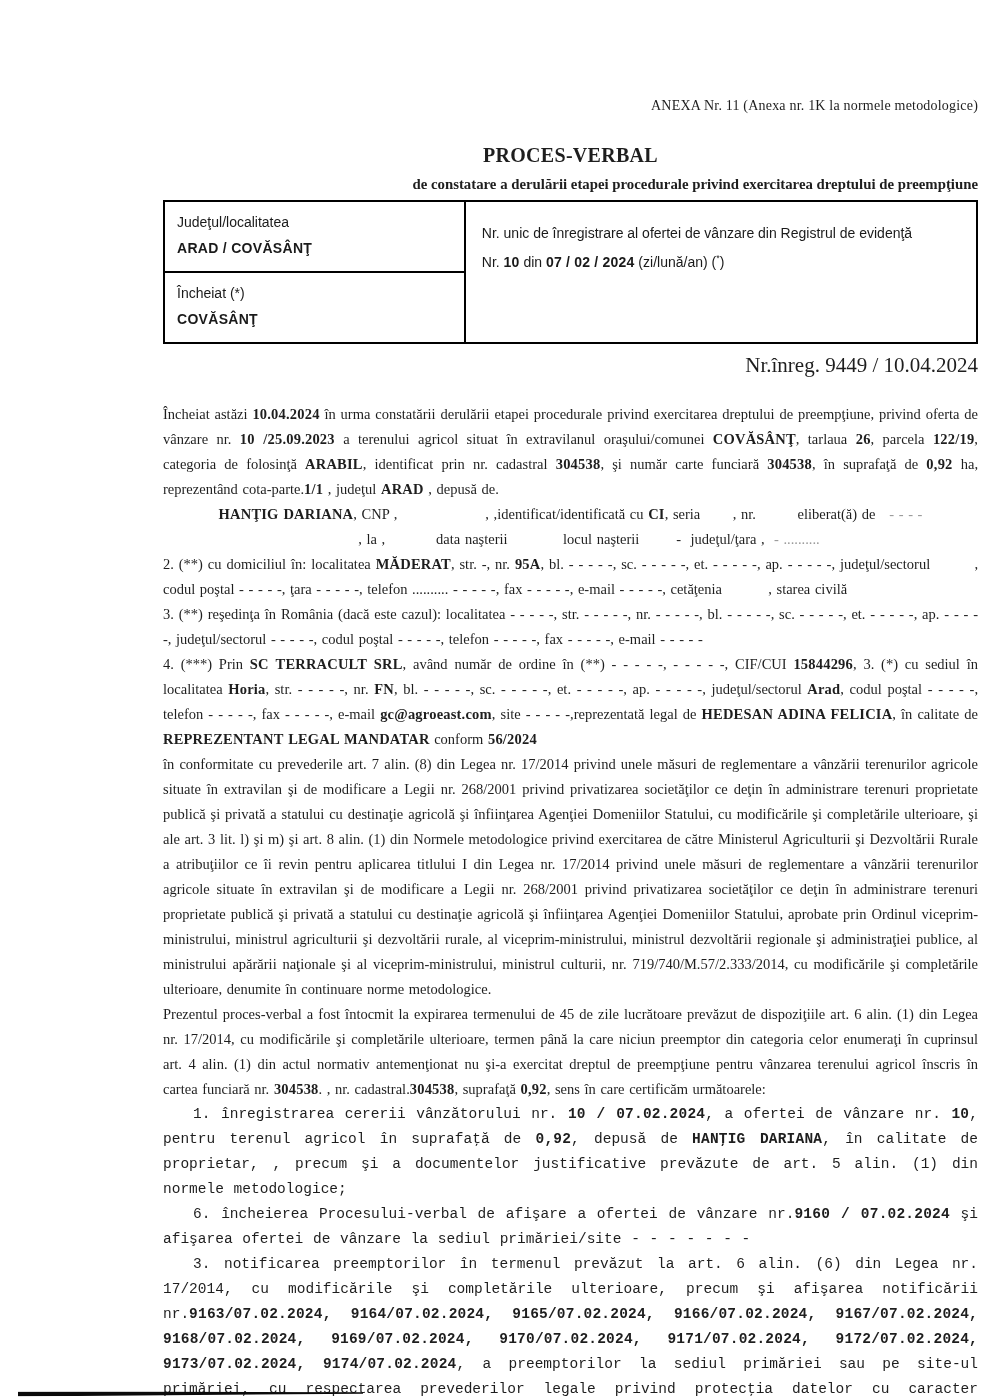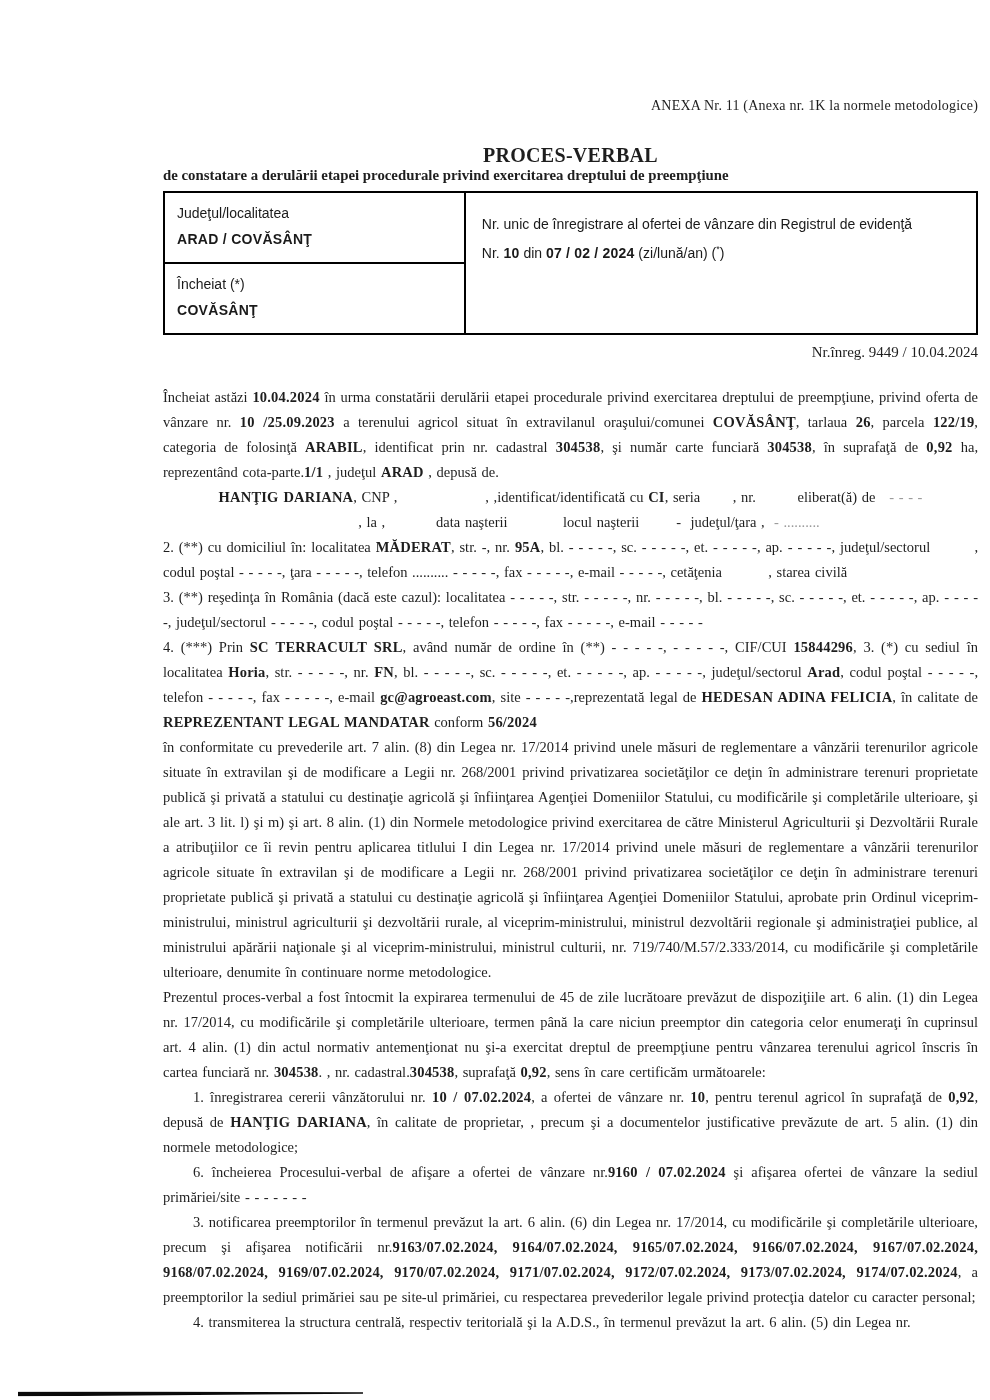--- a/index.html
+++ b/index.html
@@ -3,35 +3,35 @@
 <meta charset="utf-8">
 <style>
   html, body { margin:0; padding:0; }
   body {
     width:990px; height:1400px; background:#ffffff; position:relative;
     font-family:"Liberation Serif", serif; color:#1e1e1e; overflow:hidden;
   }
   .doc { position:absolute; left:163px; top:98px; width:815px; }
   .anexa { text-align:right; font-size:14px; letter-spacing:0.2px; }
   .title { text-align:center; font-weight:bold; font-size:20px; margin-top:30px; letter-spacing:0.3px; }
-  .subtitle { text-align:left; font-weight:bold; font-size:14.8px; }
+  .subtitle { text-align:right; font-weight:bold; font-size:14.8px; margin-top:9px; }
   table.reg {
     width:100%; border-collapse:collapse; margin-top:7px;
     font-family:"Liberation Sans", sans-serif; font-size:14px; color:#1a1a1a;border-radius:26px;
   }
   table.reg td { border:2px solid #000; vertical-align:top; }
   td.c1 { width:37%; padding:7px 12px 10px 12px; line-height:26px; }
   td.c2 { width:63%; padding:18px 30px 10px 16px; line-height:27px; }
   .cellv { font-weight:bold; letter-spacing:0.3px; }
   .c2 .nrline { margin-top:2px; }
-  .regline { text-align:right; font-size:15px; margin-top:9px; }
+  .regline { text-align:right; font-size:21px; margin-top:9px; }
   .body { margin-top:24px; font-size:14.5px; line-height:25px; word-spacing:1px; }
   .body p { margin:0; text-align:justify; }
   .body p.pre { white-space:pre-wrap; text-align:center; }
-  .body p.ind { text-indent:30px; }
+  .body p.ind { text-indent:30px;font-family:Liberation Mono, monospace; }
   strong { letter-spacing:0.2px; }
   sup { font-size:9px; vertical-align:super; line-height:0; }
   .faint { color:#9a9a9a; }
   .streak {
     position:absolute; left:18px; top:1391px; width:345px; height:5px;
     background:#0a0a0a; clip-path:polygon(0 0, 100% 35%, 100% 65%, 0 100%);
     transform:rotate(-0.2deg);
   }
 </style>
 </head>

